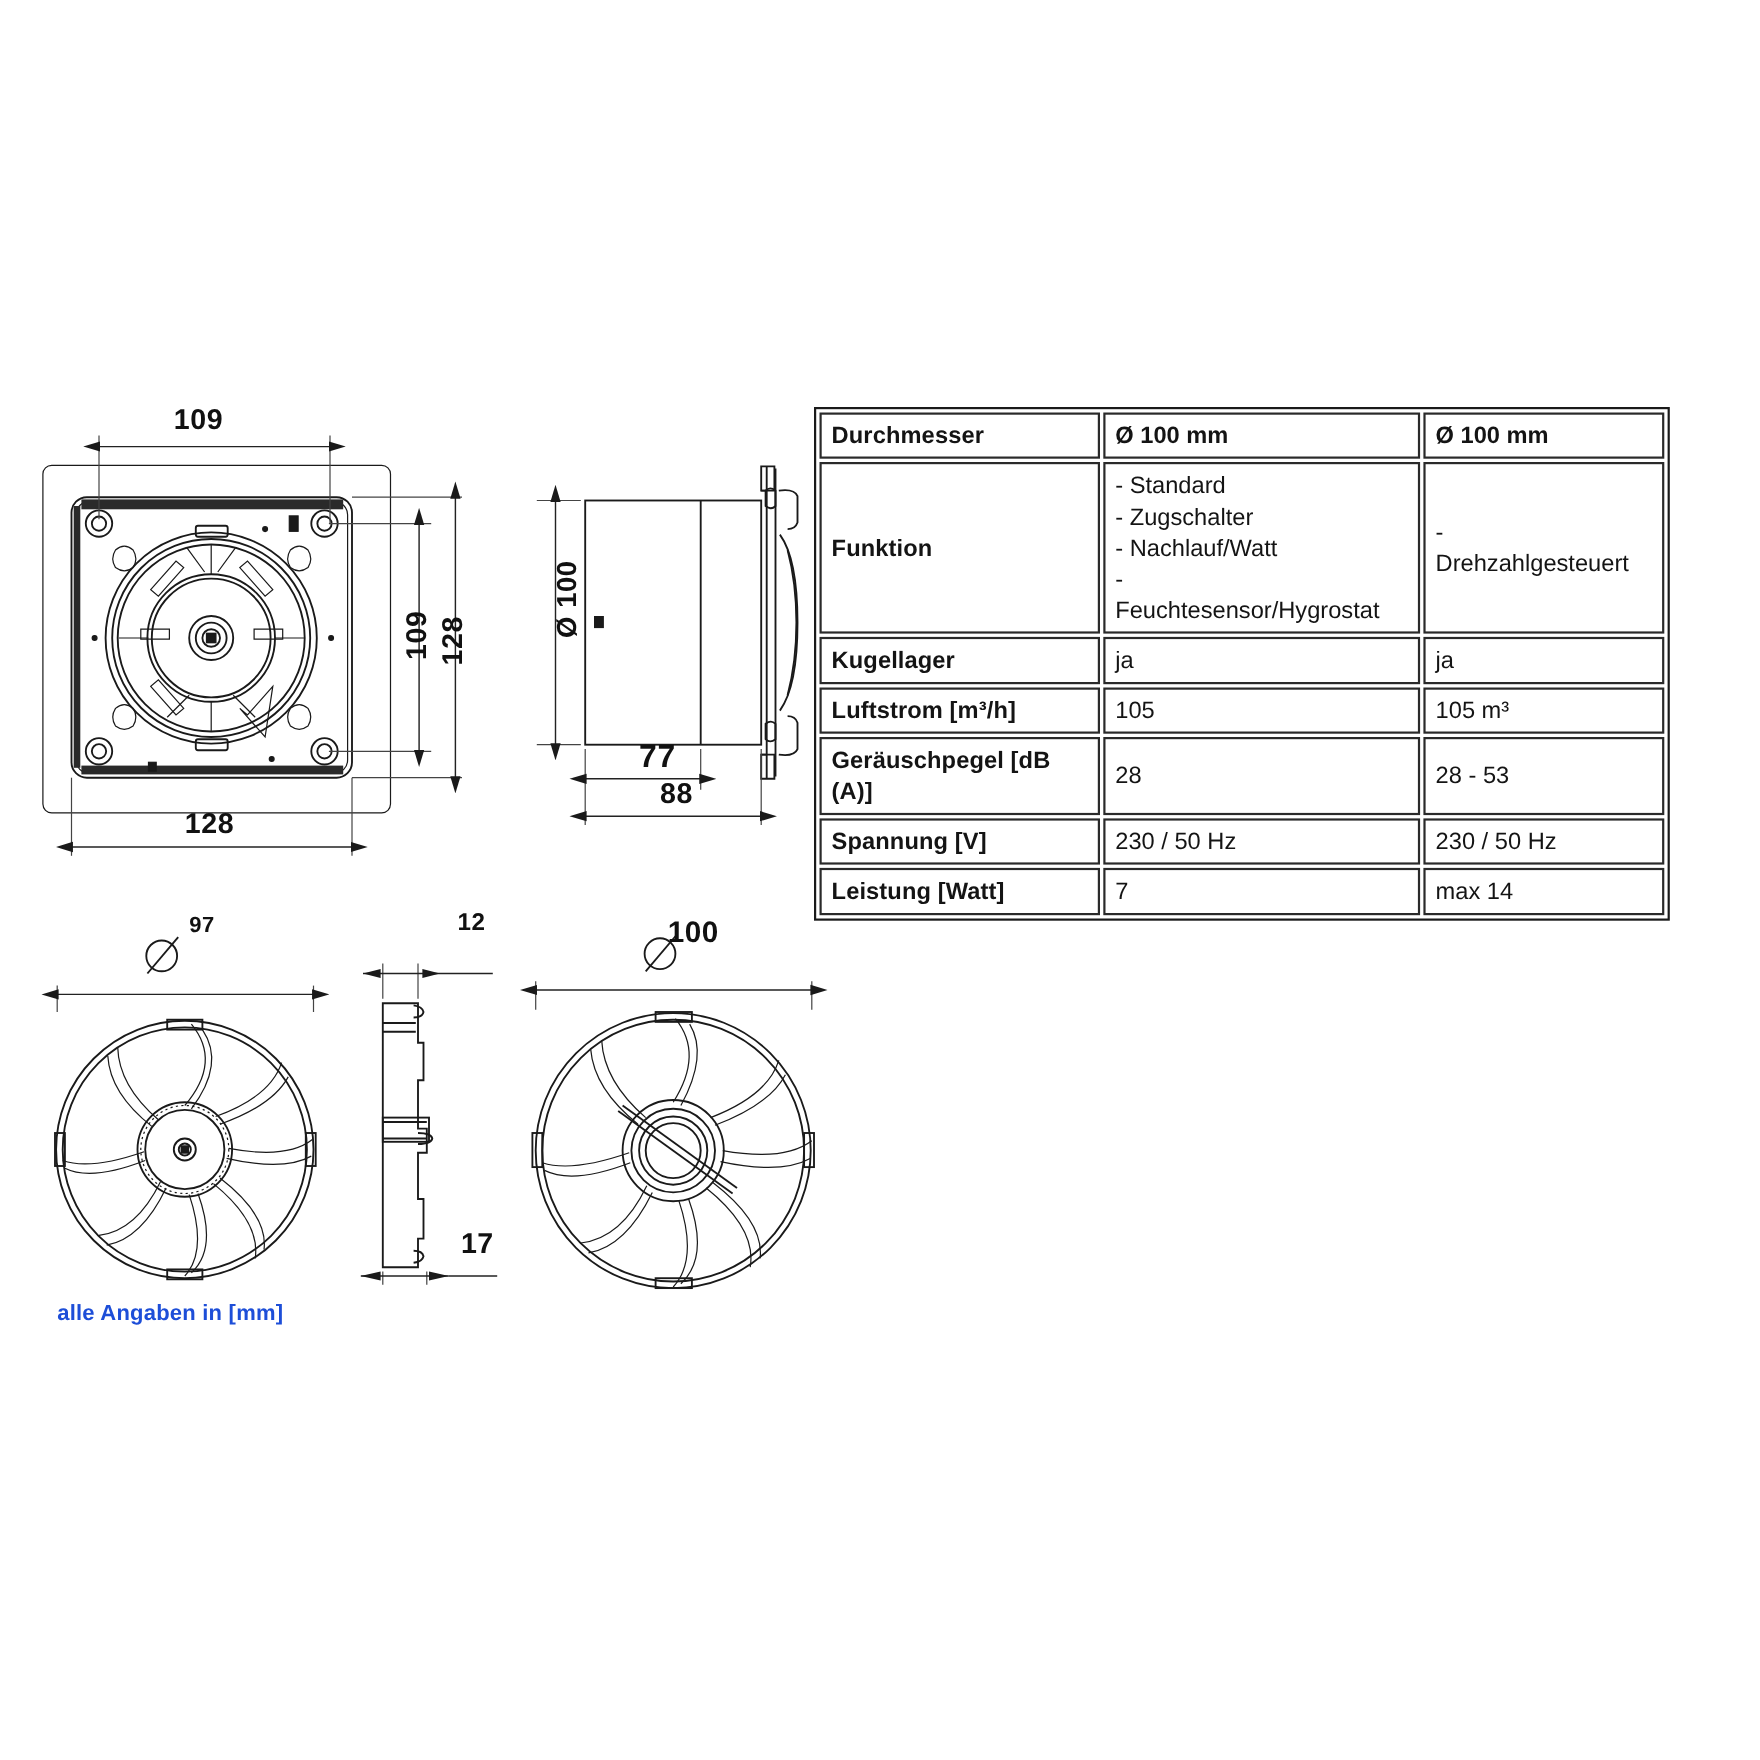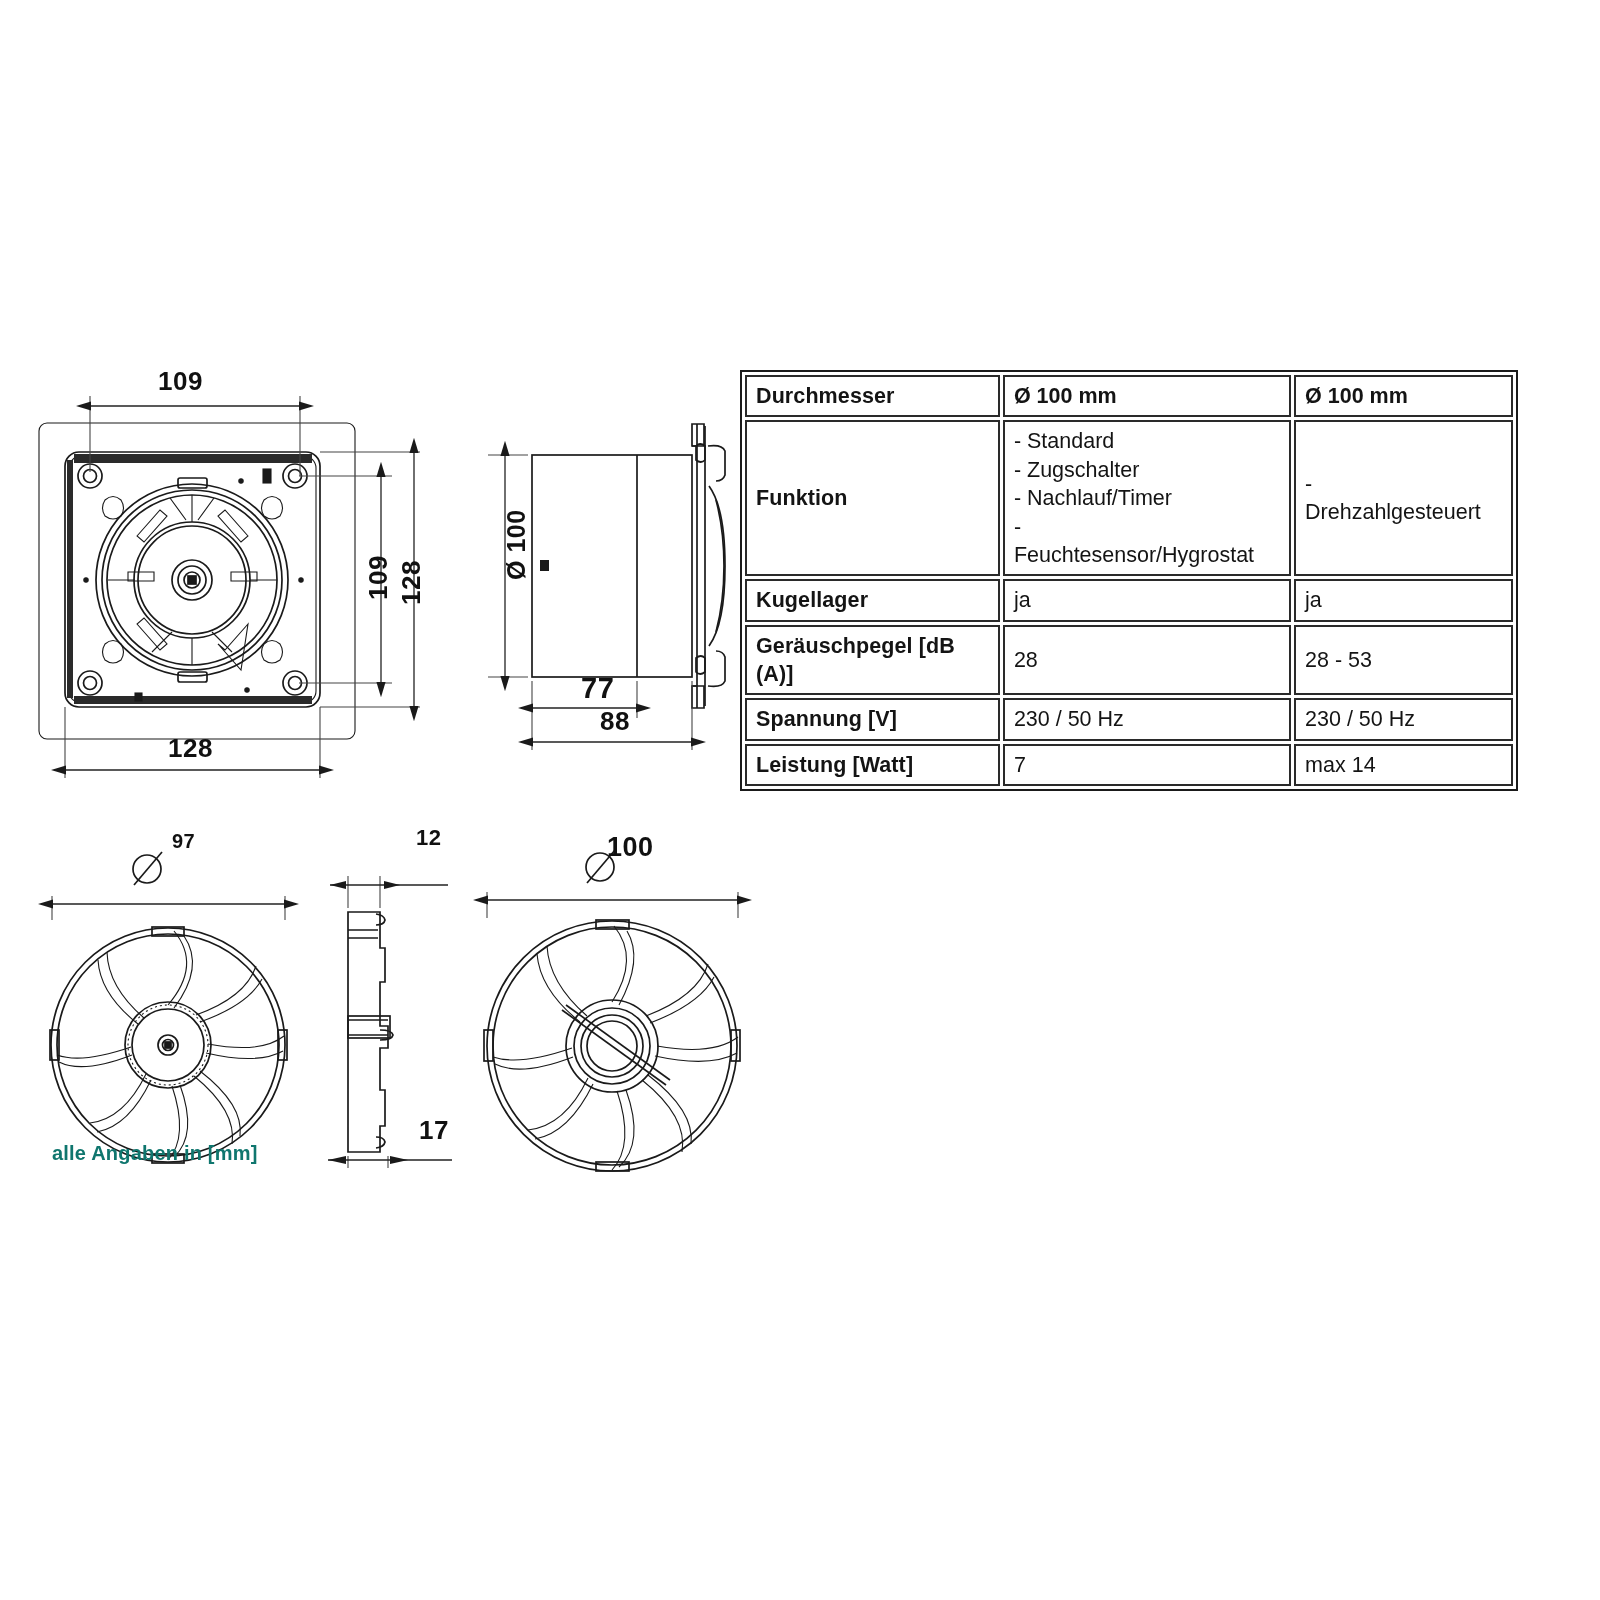--- a/index.html
+++ b/index.html
@@ -49,25 +49,25 @@
     letter-spacing:.1px;
     margin-top:15px;
   }
   .spec-table td.c1{width:270px;}
   .spec-table td.c2{width:200px;}
   .spec-table td.hdr{font-weight:bold;}
   .fn-list{white-space:pre-line;}
 
   .caption{
     position:absolute;
-    left:52px;top:1142px;
+    left:52px;top:1183px;
     font-weight:bold;
     font-size:20px;
     letter-spacing:.2px;
-    color:#0f766e;
+    color:#1d4ed8;
   }
 
   svg{display:block;}
   .ln{stroke:#1a1a1a;fill:none;}
   .thin{stroke-width:1.1;}
   .med{stroke-width:1.7;}
   .dimline{stroke:#222;stroke-width:1.3;fill:none;}
   .ext{stroke:#444;stroke-width:1.1;fill:none;}
   .fillblk{fill:#1a1a1a;}
 </style>
@@ -365,32 +365,37 @@
   <tbody>
     <tr>
       <td class="k">Durchmesser</td>
       <td class="c1 hdr">Ø 100 mm</td>
       <td class="c2 hdr">Ø 100 mm</td>
     </tr>
     <tr>
       <td class="k">Funktion</td>
       <td class="c1 fn-list">- Standard
 - Zugschalter
-- Nachlauf/Timer
+- Nachlauf/Watt
 -
 Feuchtesensor/Hygrostat</td>
       <td class="c2 fn-list">-
 Drehzahlgesteuert</td>
     </tr>
     <tr>
       <td class="k">Kugellager</td>
       <td class="c1">ja</td>
       <td class="c2">ja</td>
     </tr>
     <tr>
+      <td class="k">Luftstrom [m³/h]</td>
+      <td class="c1">105</td>
+      <td class="c2">105 m³</td>
+    </tr>
+    <tr>
       <td class="k">Geräuschpegel [dB (A)]</td>
       <td class="c1">28</td>
       <td class="c2">28 - 53</td>
     </tr>
     <tr>
       <td class="k">Spannung [V]</td>
       <td class="c1">230 / 50 Hz</td>
       <td class="c2">230 / 50 Hz</td>
     </tr>
     <tr>

